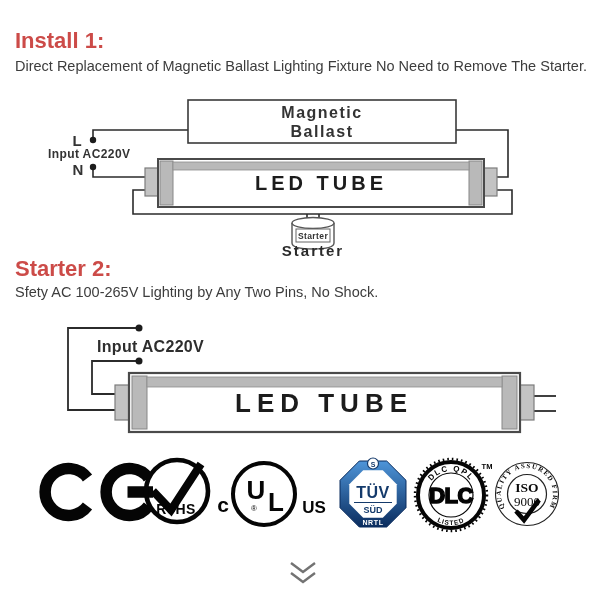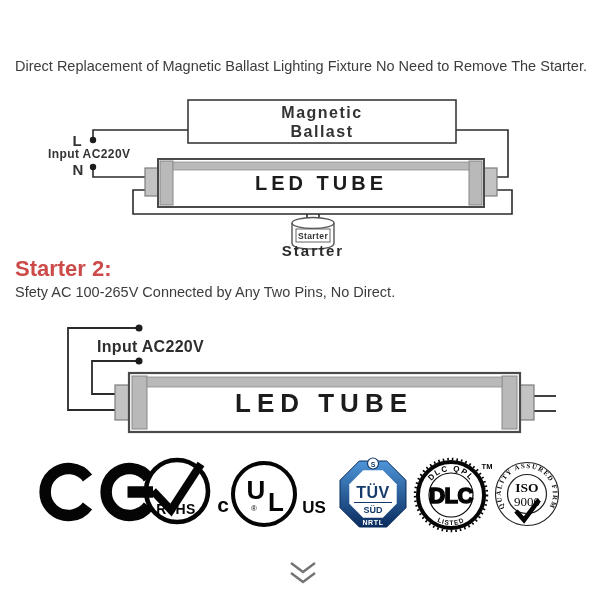--- a/index.html
+++ b/index.html
@@ -17,20 +17,21 @@
   }
   svg text{font-family:"Liberation Sans",sans-serif;}
   .serif{font-family:"Liberation Serif","DejaVu Serif",serif;}
   .chev{cursor:pointer;}
 </style>
 </head>
 <body>
 
 <div class="page">
 
+  <h2 class="abs heading" style="top:30px;">Install 1:</h2>
   <p class="abs para" style="top:58px;">Direct Replacement of Magnetic Ballast Lighting Fixture No Need to Remove The Starter.</p>
 
   <svg class="abs" style="top:95px;left:0;" width="600" height="165" viewBox="0 95 600 165">
 
     <g stroke="#2b2b2b" stroke-width="1.6" fill="none">
       <polyline points="93,140 93,130 188,130"></polyline>
       <polyline points="93,168 93,177 145,177"></polyline>
       <polyline points="456,130 508,130 508,177 497,177"></polyline>
       <polyline points="497,190 512,190 512,214 133,214 133,190 145,190"></polyline>
       <line x1="307" y1="214" x2="307" y2="222"></line>
@@ -60,21 +61,21 @@
     <g>
       <path d="M 292 223 L 292 243 Q 292 249 313 249 Q 334 249 334 243 L 334 223" fill="#ffffff" stroke="#555" stroke-width="1.4"></path>
       <ellipse cx="313" cy="223" rx="21" ry="5.5" fill="#ffffff" stroke="#555" stroke-width="1.4"></ellipse>
       <rect x="296" y="229" width="34" height="13" fill="#ffffff" stroke="#666" stroke-width="1"></rect>
       <text x="313" y="239" text-anchor="middle" font-size="8.5" font-weight="bold" fill="#333" letter-spacing="0.4">Starter</text>
       <text x="313" y="256" text-anchor="middle" font-size="15" font-weight="bold" fill="#2a2a2a" letter-spacing="2">Starter</text>
     </g>
   </svg>
 
   <h2 class="abs heading" style="top:258px;">Starter 2:</h2>
-  <p class="abs para" style="top:284px;">Sfety AC 100-265V Connected by Any Two Pins, No Direct.</p>
+  <p class="abs para" style="top:284px;">Sfety AC 100-265V Lighting by Any Two Pins, No Shock.</p>
 
   <svg class="abs" style="top:305px;left:0;" width="600" height="135" viewBox="0 305 600 135">
     <g stroke="#2b2b2b" stroke-width="1.8" fill="none">
       <polyline points="139,328 68,328 68,410 115,410"></polyline>
       <polyline points="139,361 92,361 92,394 115,394"></polyline>
       <line x1="534" y1="396" x2="556" y2="396"></line>
       <line x1="534" y1="411" x2="556" y2="411"></line>
     </g>
     <circle cx="139" cy="328" r="3.5" fill="#1c1c1c"></circle>
     <circle cx="139" cy="361" r="3.5" fill="#1c1c1c"></circle>

